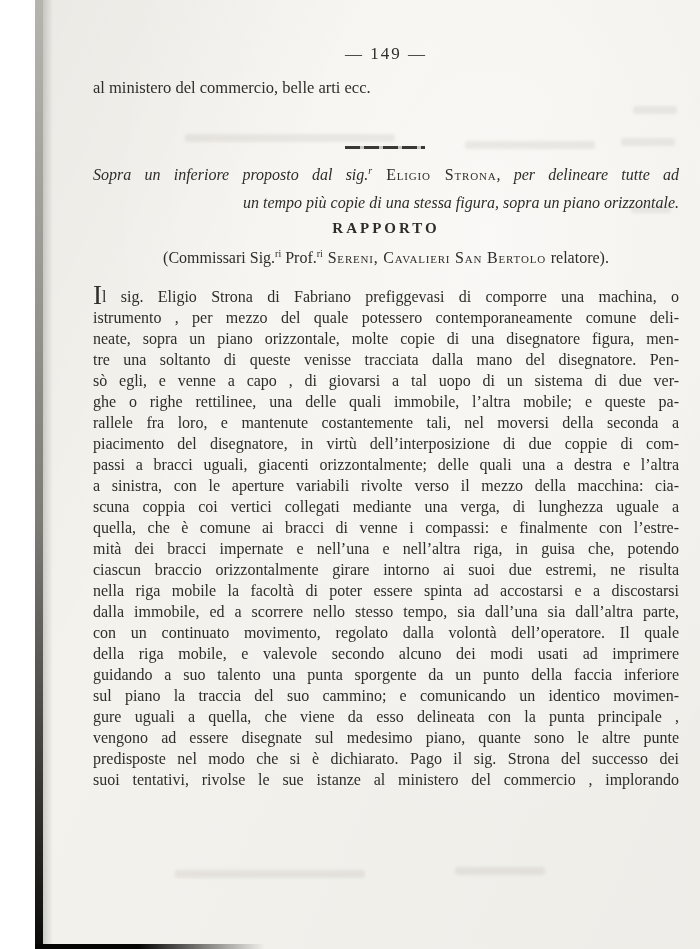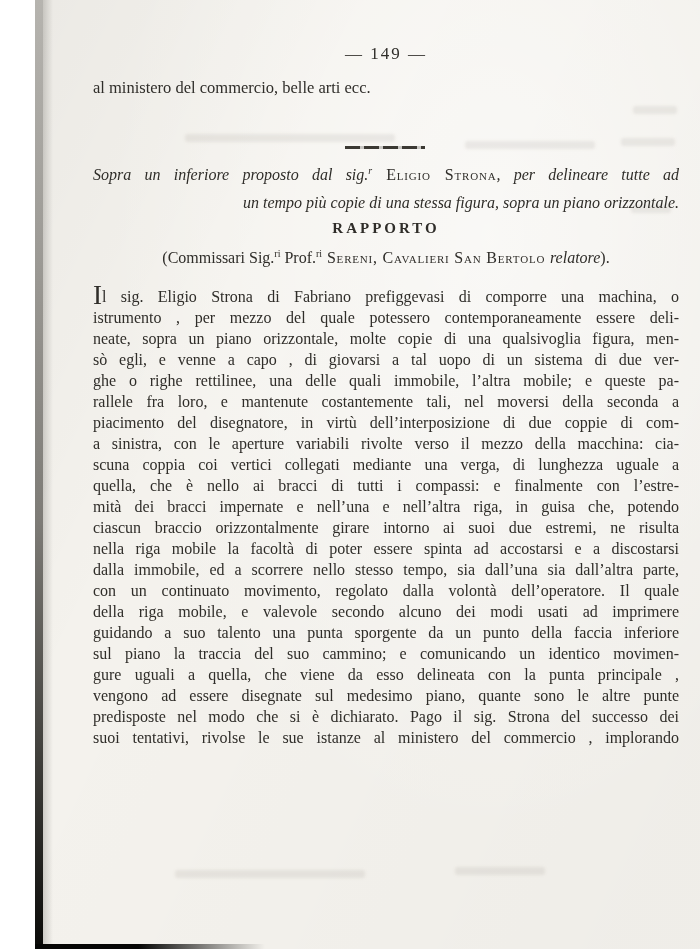--- a/index.html
+++ b/index.html
@@ -34,21 +34,21 @@
   .divider{
     top:146px;height:3px;width:80px;left:310px;
     background:repeating-linear-gradient(to right,#3b3933 0 15px,rgba(59,57,51,0.25) 15px 19px);
   }
   .title{top:161px;font-style:italic;font-size:16px;line-height:28px;}
   .title .t2{text-align:right;}
   .sc{font-style:normal;font-variant:small-caps;letter-spacing:0.8px;}
   sup{font-size:10px;line-height:0;}
   .rapporto{top:220px;text-align:center;font-weight:bold;font-size:15px;letter-spacing:3px;font-family:Liberation Serif, serif;}
   .committee{top:249px;text-align:center;font-size:16px;}
-  .committee .rel{font-style:italic;}
+  .committee .rel{}
   .report{top:286px;font-size:16px;line-height:21px;}
   .bl{white-space:nowrap;}
   .bl.jl{white-space:normal;}
   .initial{font-size:27px;line-height:14px;vertical-align:-2px;}
   .ghost{
     position:absolute;height:8px;border-radius:3px;
     background:rgba(104,100,90,0.10);filter:blur(1.6px);
   }
 </style>
 </head>
@@ -80,29 +80,31 @@
     <div class="jl"><span>Sopra un inferiore proposto dal sig.</span><sup>r</sup><span class="sc"> Eligio Strona</span><span>, per delineare tutte ad</span></div>
     <div class="t2">un tempo più copie di una stessa figura, sopra un piano orizzontale.</div>
   </div>
 
   <div class="col rapporto">RAPPORTO</div>
 
   <div class="col committee"><span>(Commissari Sig.</span><sup>ri</sup><span> Prof.</span><sup>ri</sup><span class="sc"> Sereni, Cavalieri San Bertolo </span><span class="rel">relatore</span><span>).</span></div>
 
   <div class="col report">
     <div class="bl jl"><span class="initial">I</span><span>l sig. Eligio Strona di Fabriano prefiggevasi di comporre una machina, o</span></div>
-    <div class="bl jl">istrumento , per mezzo del quale potessero contemporaneamente essere deli-</div>
-    <div class="bl jl">neate, sopra un piano orizzontale, molte copie di una qualsivoglia figura, men-</div>
+    <div class="bl jl">istrumento , per mezzo del quale potessero contemporaneamente comune deli-</div>
+    <div class="bl jl">neate, sopra un piano orizzontale, molte copie di una disegnatore figura, men-</div>
+    <div class="bl jl">tre una soltanto di queste venisse tracciata dalla mano del disegnatore. Pen-</div>
     <div class="bl jl">sò egli, e venne a capo , di giovarsi a tal uopo di un sistema di due ver-</div>
     <div class="bl jl">ghe o righe rettilinee, una delle quali immobile, l’altra mobile; e queste pa-</div>
     <div class="bl jl">rallele fra loro, e mantenute costantemente tali, nel moversi della seconda a</div>
     <div class="bl jl">piacimento del disegnatore, in virtù dell’interposizione di due coppie di com-</div>
+    <div class="bl jl">passi a bracci uguali, giacenti orizzontalmente; delle quali una a destra e l’altra</div>
     <div class="bl jl">a sinistra, con le aperture variabili rivolte verso il mezzo della macchina: cia-</div>
     <div class="bl jl">scuna coppia coi vertici collegati mediante una verga, di lunghezza uguale a</div>
-    <div class="bl jl">quella, che è nello ai bracci di tutti i compassi: e finalmente con l’estre-</div>
+    <div class="bl jl">quella, che è comune ai bracci di venne i compassi: e finalmente con l’estre-</div>
     <div class="bl jl">mità dei bracci impernate e nell’una e nell’altra riga, in guisa che, potendo</div>
     <div class="bl jl">ciascun braccio orizzontalmente girare intorno ai suoi due estremi, ne risulta</div>
     <div class="bl jl">nella riga mobile la facoltà di poter essere spinta ad accostarsi e a discostarsi</div>
     <div class="bl jl">dalla immobile, ed a scorrere nello stesso tempo, sia dall’una sia dall’altra parte,</div>
     <div class="bl jl">con un continuato movimento, regolato dalla volontà dell’operatore. Il quale</div>
     <div class="bl jl">della riga mobile, e valevole secondo alcuno dei modi usati ad imprimere</div>
     <div class="bl jl">guidando a suo talento una punta sporgente da un punto della faccia inferiore</div>
     <div class="bl jl">sul piano la traccia del suo cammino; e comunicando un identico movimen-</div>
     <div class="bl jl">gure uguali a quella, che viene da esso delineata con la punta principale ,</div>
     <div class="bl jl">vengono ad essere disegnate sul medesimo piano, quante sono le altre punte</div>

